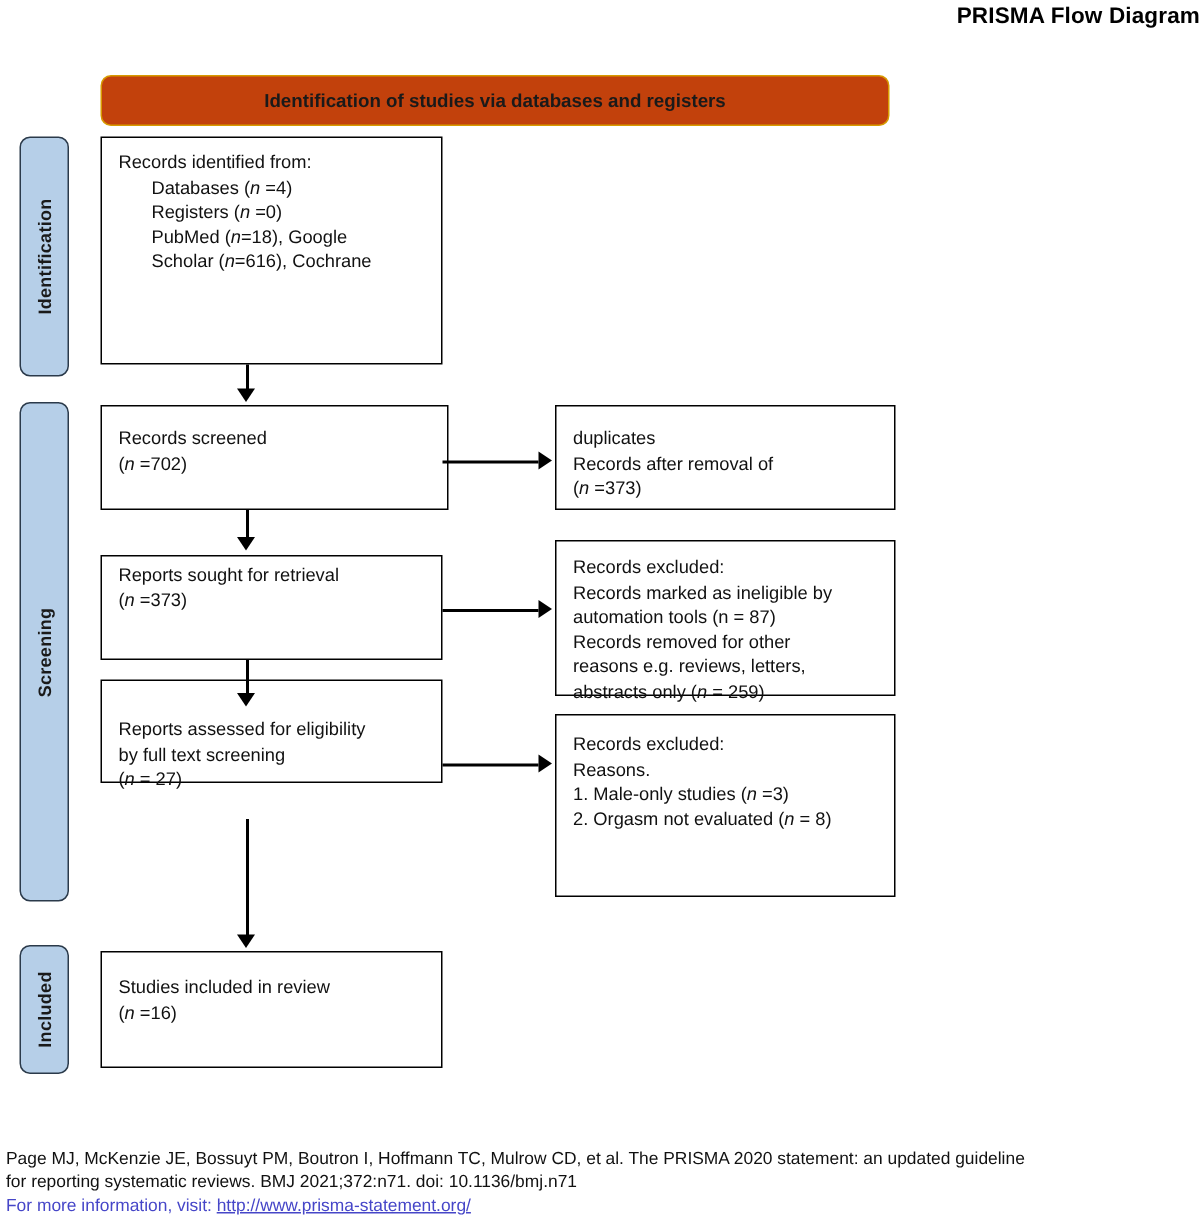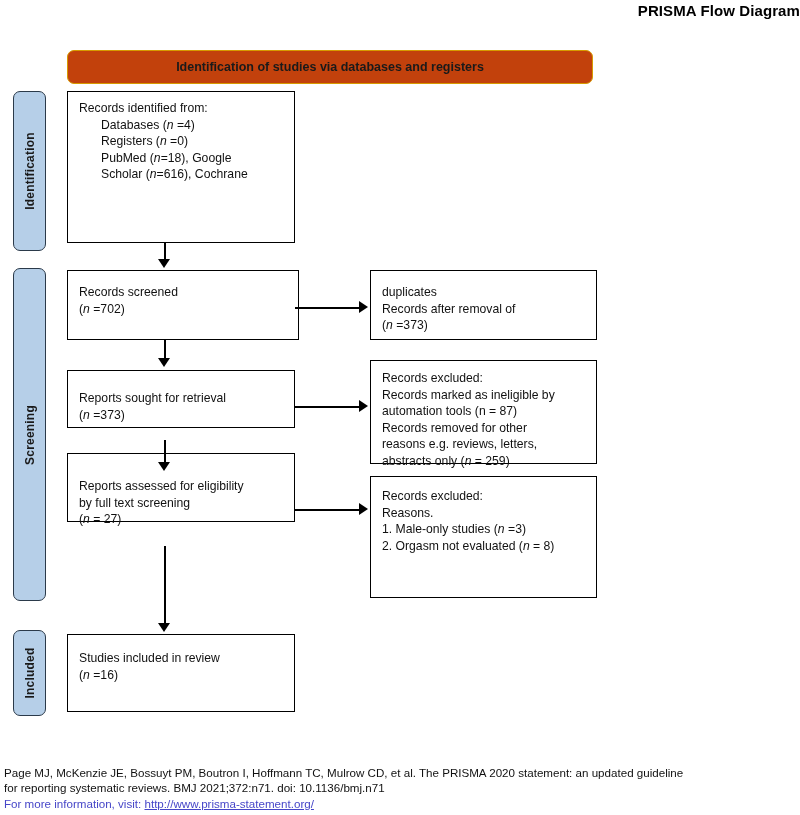--- a/index.html
+++ b/index.html
@@ -85,21 +85,21 @@
     line-height: 1.36;
     color: #111;
   }
   .box .ln { white-space: nowrap; }
   .box .ind { padding-left: 22px; }
   i { font-style: italic; }
 
   #box-identified { left: 67px;  top: 91px;  width: 228px; height: 152px; padding-top: 8px; }
   #box-screened   { left: 67px;  top: 270px; width: 232px; height: 70px;  padding-top: 13px; }
   #box-dupes      { left: 370px; top: 270px; width: 227px; height: 70px;  padding-top: 13px; }
-  #box-sought     { left: 67px;  top: 370px; width: 228px; height: 58px;  padding-top: 19px; }
+  #box-sought     { left: 67px;  top: 370px; width: 228px; height: 70px;  padding-top: 4px; }
   #box-excl-1     { left: 370px; top: 360px; width: 227px; height: 104px; padding-top: 9px; }
   #box-assessed   { left: 67px;  top: 453px; width: 228px; height: 69px;  padding-top: 24px; }
   #box-excl-2     { left: 370px; top: 476px; width: 227px; height: 122px; padding-top: 11px; }
   #box-included   { left: 67px;  top: 634px; width: 228px; height: 78px;  padding-top: 15px; }
 
   
   .vline {
     position: absolute;
     left: 164px;
     width: 1.8px;

